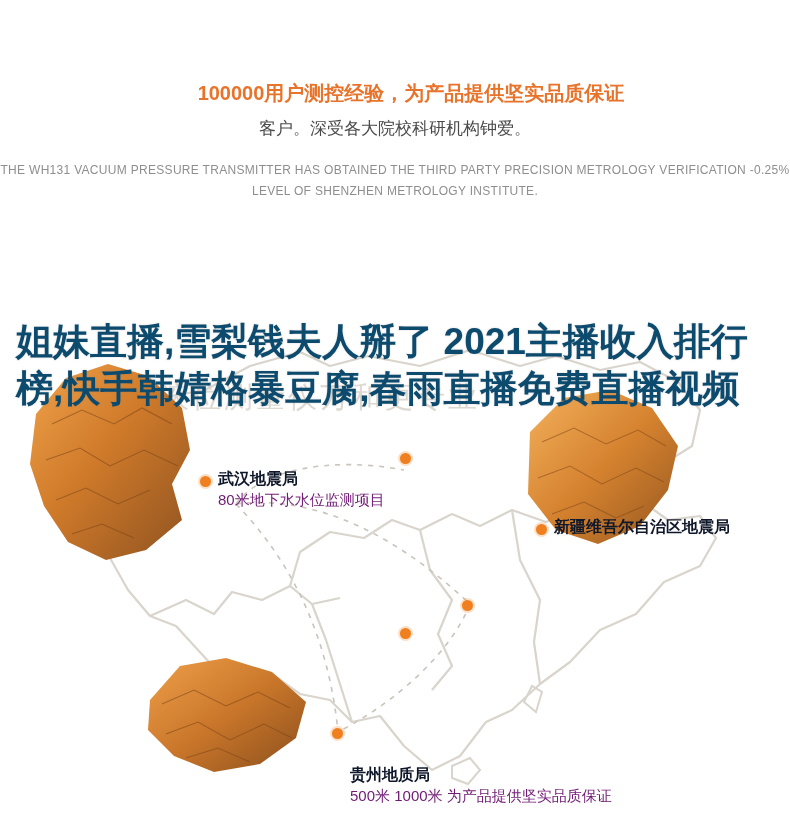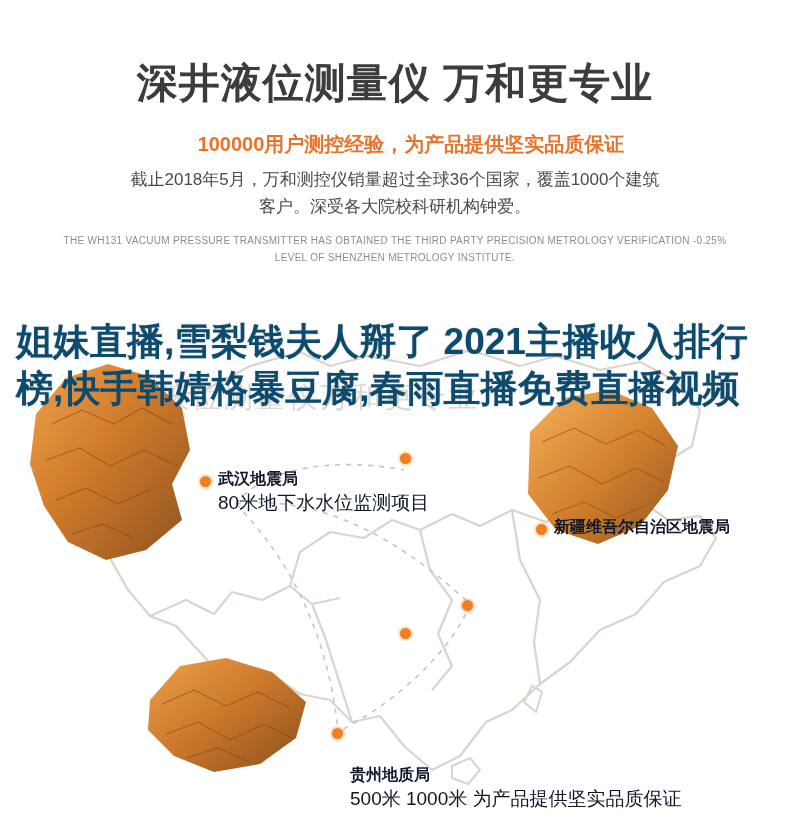--- a/index.html
+++ b/index.html
@@ -45,22 +45,22 @@
     padding-left: 32px;
   }
   .desc {
     margin-top: 10px;
     font-size: 17px;
     color: #4a4a4a;
     line-height: 1.55;
     padding: 0 60px;
   }
   .fineprint {
-    margin-top: 12px;
-    font-size: 10px;
+    margin-top: 18px;
+    font-size: 12px;
     color: #8e8e8e;
     line-height: 1.7;
     letter-spacing: 0.3px;
   }
 
   
   .map-area {
     position: absolute;
     top: 270px;
     left: 0;
@@ -102,22 +102,22 @@
     line-height: 1.35;
     white-space: nowrap;
   }
   .label .title {
     font-size: 16px;
     color: #0f172a;
     font-weight: bold;
     display: block;
   }
   .label .sub {
-    font-size: 19px;
-    color: #0f172a;
+    font-size: 15px;
+    color: #701a75;
     display: block;
     text-align: center;
   }
 
   
   .overlay-text {
     position: absolute;
     top: 318px;
     left: 16px;
     width: 758px;
@@ -130,24 +130,22 @@
     z-index: 40;
     text-shadow: 0 0 2px rgba(120,120,120,0.35);
   }
 </style>
 </head>
 <body>
 
 <div class="poster">
 
   <div class="header">
-    <div class="headline">深井液位测量仪 万和更专业</div>
     <div class="subline">100000用户测控经验，为产品提供坚实品质保证</div>
     <div class="desc">
-      <div>截止2018年5月，万和测控仪销量超过全球36个国家，覆盖1000个建筑</div>
       <div>客户。深受各大院校科研机构钟爱。</div>
     </div>
     <div class="fineprint">
       <div>THE WH131 VACUUM PRESSURE TRANSMITTER HAS OBTAINED THE THIRD PARTY PRECISION METROLOGY VERIFICATION -0.25%</div>
       <div>LEVEL OF SHENZHEN METROLOGY INSTITUTE.</div>
     </div>
   </div>
 
   <div class="map-area">
 

